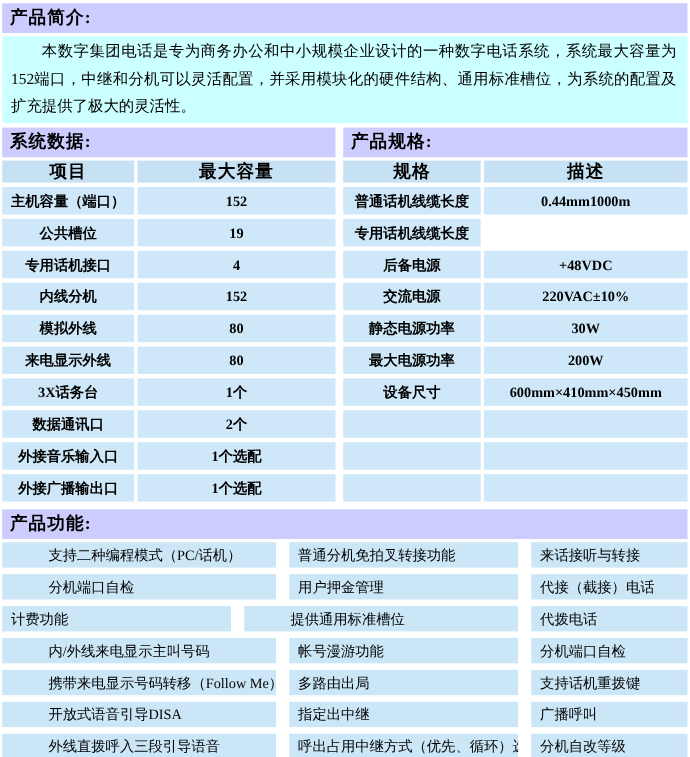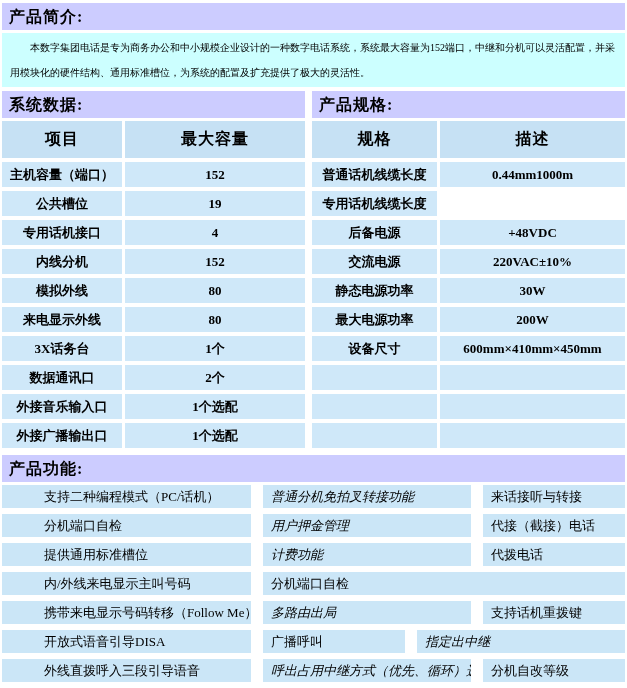--- a/index.html
+++ b/index.html
@@ -22,21 +22,21 @@
     letter-spacing:1px;
   }
 
   .intro {
     background:var(--intro,#ccffff);
     padding:2px 10px 2px 8px;
     margin-bottom:4px;
   }
   .intro p {
     margin:0;
-    font-size:10px;
+    font-size:14px;
     line-height:25px;
     text-indent:2em;
     text-align:justify;
   }
 
   .cols { display:flex; gap:7px; margin-bottom:0;justify-content:center; }
   .col-left  { width:303px; flex:0 0 303px; }
   .col-right { width:313px; flex:0 0 313px; }
 
   .trow { display:flex; gap:3px; margin-bottom:4px; }
@@ -47,21 +47,21 @@
     align-items:center;
     justify-content:center;
     font-size:13px;
     text-align:center;
     overflow:hidden;
     white-space:nowrap;
     font-weight:bold;
   }
   .th {
     background:var(--th,#c6e1f4);
-    height:37px;
+    height:20px;
     font-weight:bold;
     font-size:16px;
     letter-spacing:1px;
   }
   .w1 { width:120px; flex:0 0 120px; }
   .w2 { flex:1; }
   .w3 { width:125px; flex:0 0 125px; }
   .w4 { flex:1; }
 
   .features { margin-top:3px; }
@@ -70,21 +70,21 @@
     background:var(--fcell,#cbe6f7);
     height:23px;
     display:flex;
     align-items:center;
     padding-left:8px;
     font-size:13px;
     overflow:hidden;
     white-space:nowrap;
   }
   .fc1 { width:207px; flex:0 0 207px;padding-left:42px; }
-  .fc2 { width:200px; flex:0 0 200px;font-style:italic; }
+  .fc2 { width:200px; flex:0 0 200px; }
   .fc3 { flex:1; }
 </style>
 </head>
 <body>
 
 <div class="page">
 
   <div class="bar">产品简介:</div>
   <div class="intro">
     <p>本数字集团电话是专为商务办公和中小规模企业设计的一种数字电话系统，系统最大容量为152端口，中继和分机可以灵活配置，并采用模块化的硬件结构、通用标准槽位，为系统的配置及扩充提供了极大的灵活性。</p>
@@ -199,37 +199,38 @@
       <div class="fcell fc1">支持二种编程模式（PC/话机）</div>
       <div class="fcell fc2">普通分机免拍叉转接功能</div>
       <div class="fcell fc3">来话接听与转接</div>
     </div>
     <div class="frow">
       <div class="fcell fc1">分机端口自检</div>
       <div class="fcell fc2">用户押金管理</div>
       <div class="fcell fc3">代接（截接）电话</div>
     </div>
     <div class="frow">
+      <div class="fcell fc2">计费功能</div>
       <div class="fcell fc1">提供通用标准槽位</div>
-      <div class="fcell fc2">计费功能</div>
       <div class="fcell fc3">代拨电话</div>
     </div>
     <div class="frow">
       <div class="fcell fc1">内/外线来电显示主叫号码</div>
+      <div class="fcell fc2">帐号漫游功能</div>
       <div class="fcell fc3">分机端口自检</div>
     </div>
     <div class="frow">
       <div class="fcell fc1">携带来电显示号码转移（Follow Me）</div>
       <div class="fcell fc2">多路由出局</div>
       <div class="fcell fc3">支持话机重拨键</div>
     </div>
     <div class="frow">
       <div class="fcell fc1">开放式语音引导DISA</div>
+      <div class="fcell fc2">指定出中继</div>
       <div class="fcell fc3">广播呼叫</div>
-      <div class="fcell fc2">指定出中继</div>
     </div>
     <div class="frow">
       <div class="fcell fc1">外线直拨呼入三段引导语音</div>
       <div class="fcell fc2">呼出占用中继方式（优先、循环）选择</div>
       <div class="fcell fc3">分机自改等级</div>
     </div>
   </div>
 
 </div>
 

